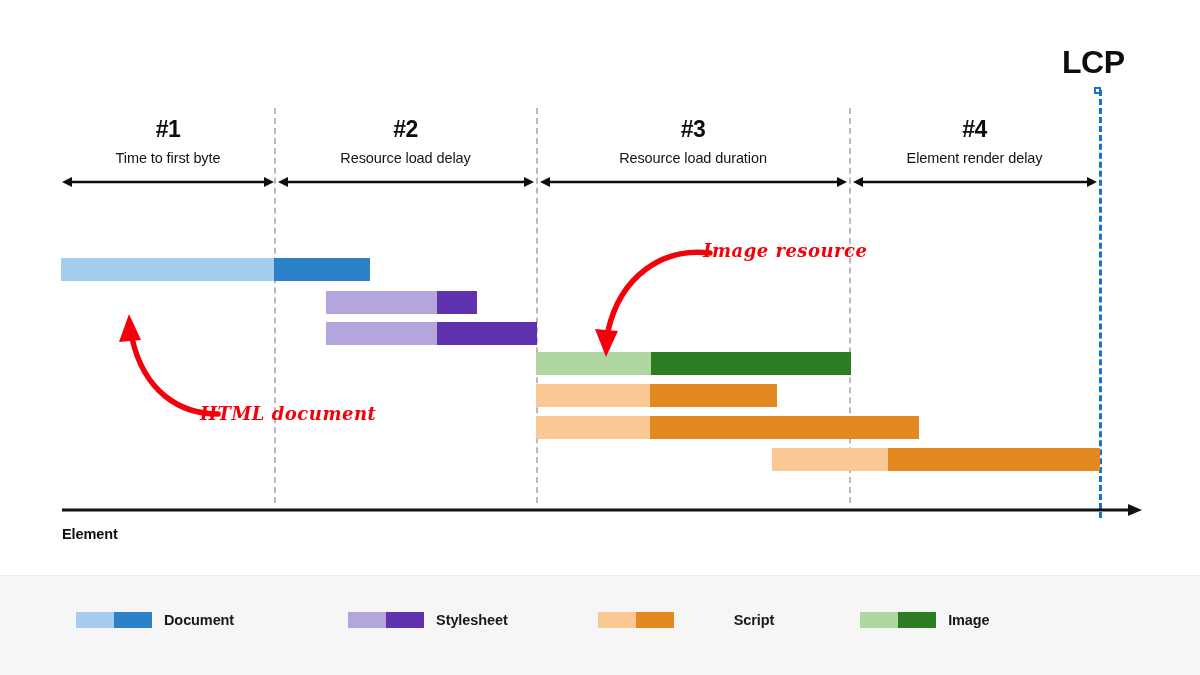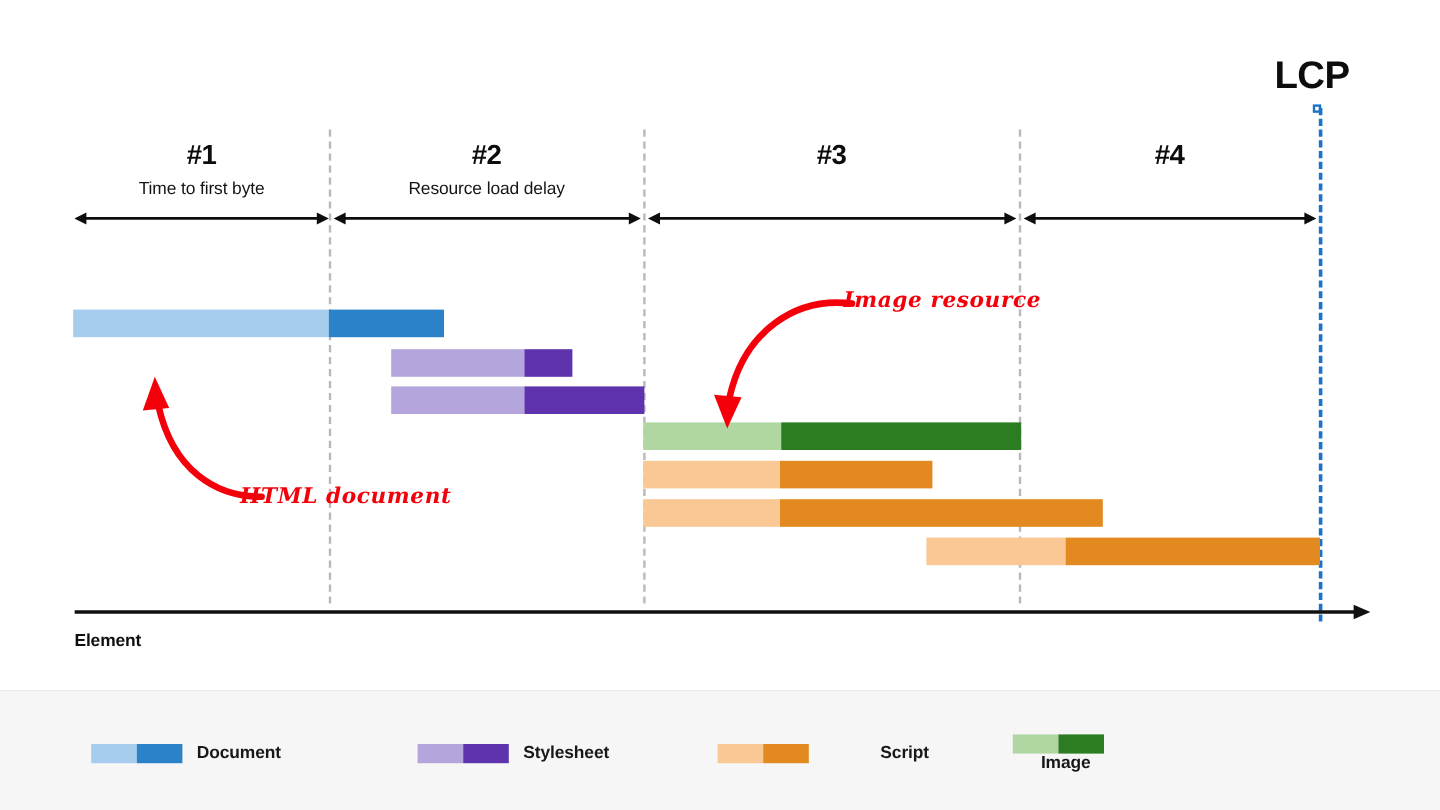--- a/index.html
+++ b/index.html
@@ -202,31 +202,33 @@
     <div class="phase-arrow" style="left:278px; width:256px;">
       <svg width="256" height="14" viewBox="0 0 256 14">
         <line x1="7" y1="7" x2="249" y2="7" stroke="#0d0d0d" stroke-width="2.4"></line>
         <polygon points="0,7 10,2 10,12" fill="#0d0d0d"></polygon>
         <polygon points="256,7 246,2 246,12" fill="#0d0d0d"></polygon>
       </svg>
     </div>
 
     <div class="phase" style="left:538px; width:310px;">
       <div class="phase-num">#3</div>
+      <div class="phase-name">Resource load duration</div>
     </div>
     <div class="phase-arrow" style="left:540px; width:307px;">
       <svg width="307" height="14" viewBox="0 0 307 14">
         <line x1="7" y1="7" x2="300" y2="7" stroke="#0d0d0d" stroke-width="2.4"></line>
         <polygon points="0,7 10,2 10,12" fill="#0d0d0d"></polygon>
         <polygon points="307,7 297,2 297,12" fill="#0d0d0d"></polygon>
       </svg>
     </div>
 
     <div class="phase" style="left:851px; width:247px;">
       <div class="phase-num">#4</div>
+      <div class="phase-name">Element render delay</div>
     </div>
     <div class="phase-arrow" style="left:853px; width:244px;">
       <svg width="244" height="14" viewBox="0 0 244 14">
         <line x1="7" y1="7" x2="237" y2="7" stroke="#0d0d0d" stroke-width="2.4"></line>
         <polygon points="0,7 10,2 10,12" fill="#0d0d0d"></polygon>
         <polygon points="244,7 234,2 234,12" fill="#0d0d0d"></polygon>
       </svg>
     </div>
 
     <div class="bar" style="left:61px; top:258px; width:309px;">
@@ -310,21 +312,21 @@
       </div>
 
       <div class="legend-item" style="margin-left:52px;gap:48px;">
         <div class="legend-swatch">
           <div class="sw-light" style="background:#f9c894;"></div>
           <div class="sw-dark" style="background:#e2891f;"></div>
         </div>
         <div class="legend-label">Script</div>
       </div>
 
-      <div class="legend-item" style="margin-left:32px;flex-direction:column;">
+      <div class="legend-item" style="margin-left:48px;">
         <div class="legend-swatch">
           <div class="sw-light" style="background:#b0d7a2;"></div>
           <div class="sw-dark" style="background:#2c7c22;"></div>
         </div>
         <div class="legend-label">Image</div>
       </div>
 
     </div>
   </div>
 

